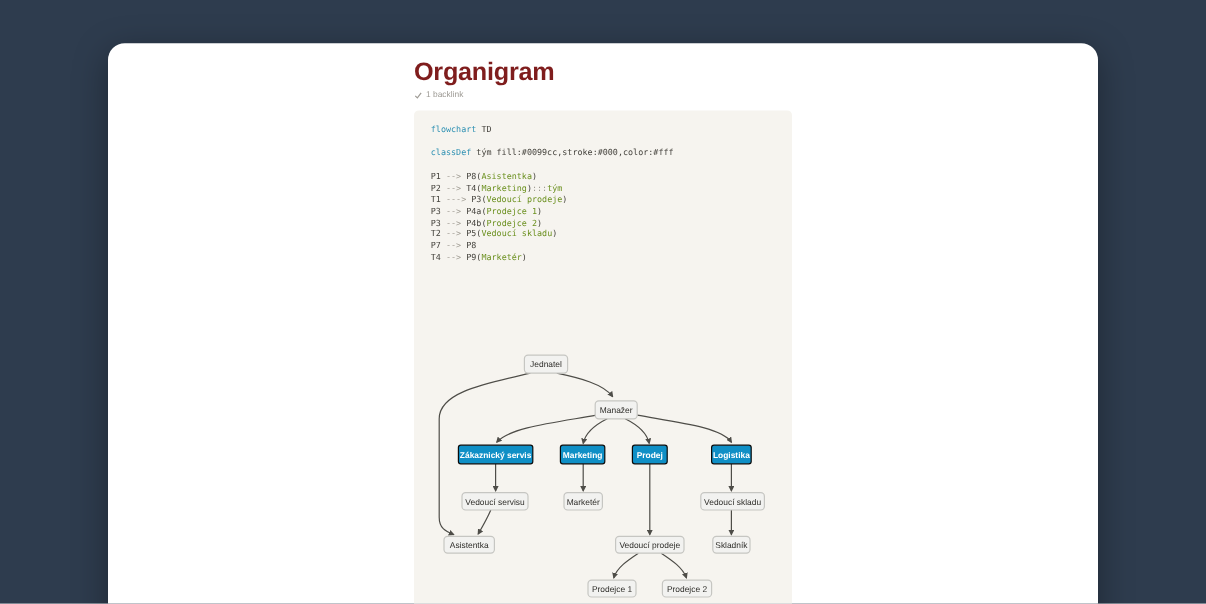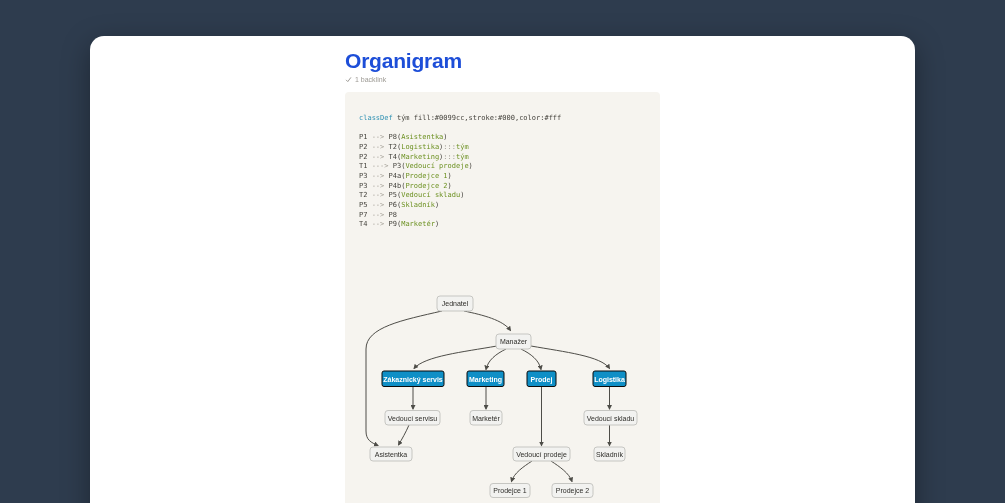--- a/index.html
+++ b/index.html
@@ -11,21 +11,21 @@
   }
   .card{
     position:absolute;left:90px;top:36px;width:825px;height:490px;
     background:#ffffff;border-radius:14px;
     box-shadow:0 8px 28px rgba(0,0,0,.35);
   }
   .content{
     position:absolute;left:255px;top:13px;width:315px;
   }
   .page-title{
-    margin:0;font-size:21px;line-height:24px;font-weight:700;color:#1d4ed8;
+    margin:0;font-size:21px;line-height:24px;font-weight:700;color:#7f1d1d;
     letter-spacing:-0.2px;
   }
   .backlinks{
     margin-top:3px;font-size:7px;color:#9d9a94;display:flex;align-items:center;gap:3px;
   }
   .backlinks svg{display:block;}
   .codeblock{
     margin-top:9px;background:#f6f4ef;border-radius:4px;
     width:315px;height:416px;box-sizing:border-box;
     padding:12px 14px;position:relative;
@@ -61,31 +61,30 @@
 
     <div class="backlinks">
       <svg width="7" height="7" viewBox="0 0 10 10">
         <path d="M1.5 5.5 L4 8 L8.5 2" fill="none" stroke="#9d9a94" stroke-width="1.4"></path>
       </svg>
       <span>1 backlink</span>
     </div>
 
     <div class="codeblock">
       <div id="code-lines">
+          <div class="code-line"><span class="kw">flowchart</span><span class="pl"> TD</span></div>
           <div class="code-line">&nbsp;</div>
           <div class="code-line"><span class="kw">classDef</span><span class="pl"> tým fill:#0099cc,stroke:#000,color:#fff</span></div>
           <div class="code-line">&nbsp;</div>
           <div class="code-line"><span class="pl">P1 </span><span class="op">--&gt;</span><span class="pl"> P8(</span><span class="gr">Asistentka</span><span class="pl">)</span></div>
-          <div class="code-line"><span class="pl">P2 </span><span class="op">--&gt;</span><span class="pl"> T2(</span><span class="gr">Logistika</span><span class="pl">)</span><span class="op">:::</span><span class="gr">tým</span></div>
           <div class="code-line"><span class="pl">P2 </span><span class="op">--&gt;</span><span class="pl"> T4(</span><span class="gr">Marketing</span><span class="pl">)</span><span class="op">:::</span><span class="gr">tým</span></div>
           <div class="code-line"><span class="pl">T1 </span><span class="op">---&gt;</span><span class="pl"> P3(</span><span class="gr">Vedoucí prodeje</span><span class="pl">)</span></div>
           <div class="code-line"><span class="pl">P3 </span><span class="op">--&gt;</span><span class="pl"> P4a(</span><span class="gr">Prodejce 1</span><span class="pl">)</span></div>
           <div class="code-line"><span class="pl">P3 </span><span class="op">--&gt;</span><span class="pl"> P4b(</span><span class="gr">Prodejce 2</span><span class="pl">)</span></div>
           <div class="code-line"><span class="pl">T2 </span><span class="op">--&gt;</span><span class="pl"> P5(</span><span class="gr">Vedoucí skladu</span><span class="pl">)</span></div>
-          <div class="code-line"><span class="pl">P5 </span><span class="op">--&gt;</span><span class="pl"> P6(</span><span class="gr">Skladník</span><span class="pl">)</span></div>
           <div class="code-line"><span class="pl">P7 </span><span class="op">--&gt;</span><span class="pl"> P8</span></div>
           <div class="code-line"><span class="pl">T4 </span><span class="op">--&gt;</span><span class="pl"> P9(</span><span class="gr">Marketér</span><span class="pl">)</span></div>
         </div>
 
       <svg class="orgchart" viewBox="0 0 315 218">
         <defs>
           <marker id="arrow" viewBox="0 0 10 10" refX="8" refY="5" markerWidth="5" markerHeight="5" orient="auto-start-reverse">
             <path d="M0,0 L10,5 L0,10 z" fill="#4e4d48"></path>
           </marker>
         </defs>

